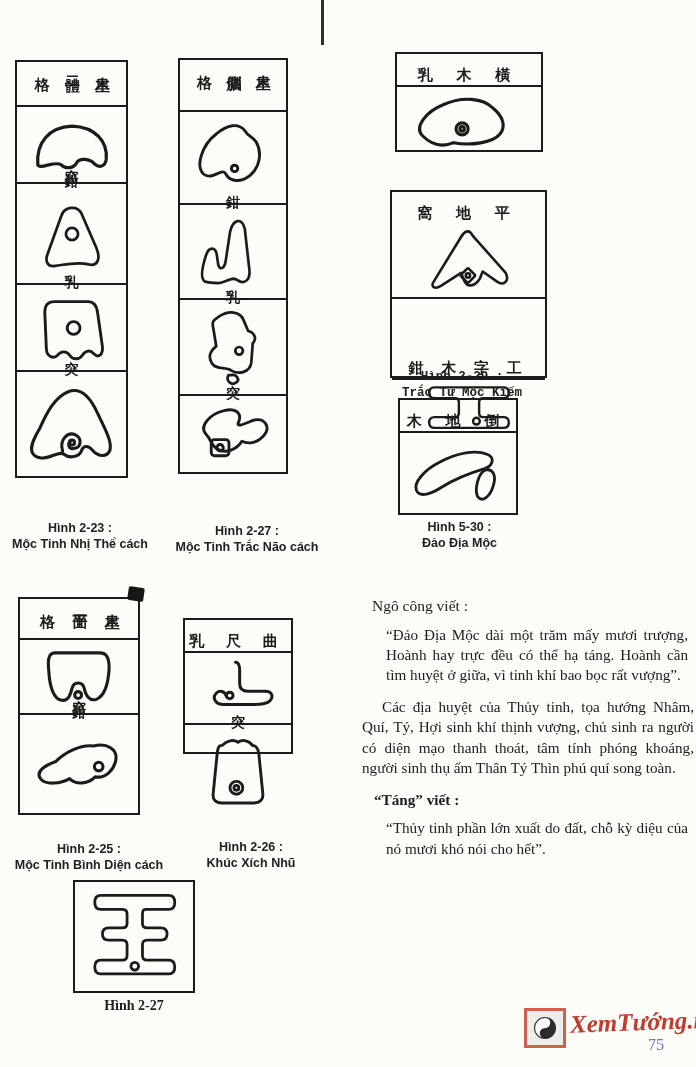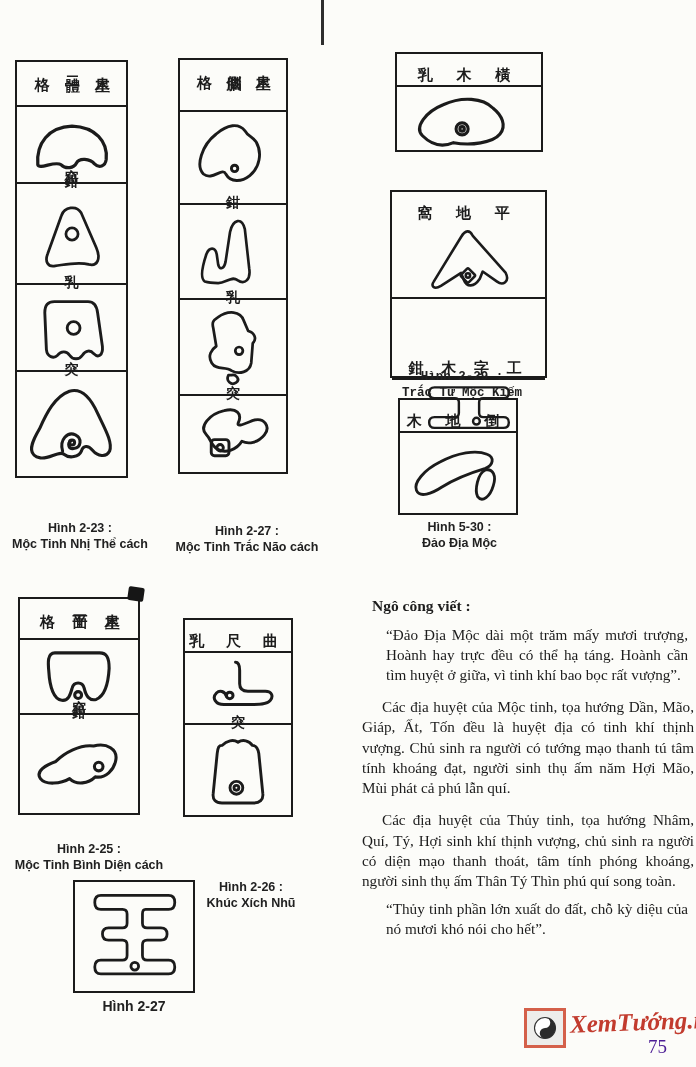--- a/index.html
+++ b/index.html
@@ -48,38 +48,38 @@
     position:absolute; text-align:center;
     font-family:"Liberation Sans", sans-serif; font-weight:bold;
     font-size:12.5px; line-height:1.3; color:#212121;
   }
   .caption span { display:block; }
   .textcol {
     position:absolute; left:362px; top:596px; width:332px;
     font-size:15.2px; line-height:1.33; text-align:justify;
   }
   .textcol p { margin:0; }
-  .lead-label { font-weight:bold; font-size:15.5px; margin-left:10px !important; }
+  .lead-label { font-weight:normal; font-size:15.5px; margin-left:10px !important; }
   .bquote { margin:8px 6px 0 24px !important; }
   .bpara { margin-top:12px !important; text-indent:20px; }
   .tang-label { font-weight:bold; margin-top:12px !important; margin-left:12px !important; }
   .scan-line { position:absolute; background:#2e2e2e; }
   .ink-blotch { position:absolute; background:#161616; border-radius:2px; transform:rotate(8deg); }
   .watermark { position:absolute; left:524px; top:1008px; display:flex; align-items:flex-start; }
   .yy-box {
     width:42px; height:40px; border:3px solid #d4604a; background:#ededeb;
     display:flex; align-items:center; justify-content:center;
   }
   .wm-text {
     font-family:"Liberation Serif", serif; font-style:italic; font-weight:bold;
     font-size:25px; color:#c23b2e; margin-left:4px; white-space:nowrap;
     transform:rotate(-2deg); letter-spacing:0px;
   }
   .page-number {
-    position:absolute; left:648px; top:1036px; font-size:19px; color:#4c1d95;
+    position:absolute; left:648px; top:1036px; font-size:16px; color:#8b5cf6;
     font-family:"Liberation Serif", serif;
   }
 </style>
 </head>
 <body>
 
 <div class="page">
 
   <div class="scan-line" style="left:321px; top:0; width:3px; height:45px;"></div>
 
@@ -259,63 +259,63 @@
           <circle cx="78" cy="38" r="5"></circle>
         </svg>
       </span>
     </div>
   </div>
   <div class="caption" style="left:8px; top:841px; width:162px;">
     <span>Hình 2-25 :</span>
     <span>Mộc Tinh Bình Diện cách</span>
   </div>
 
-  <div class="fig-box" style="left:183px; top:618px; width:110px; height:199px;font-family:Liberation Serif, serif;">
+  <div class="fig-box" style="left:183px; top:618px; width:110px; height:136px;font-family:Liberation Serif, serif;">
     <div class="fig-header-h" style="letter-spacing:9px;">乳 尺 曲</div>
     <div class="cell bline" style="height:72px;">
       <span class="shape">
         <svg width="92" height="58" viewBox="0 0 110 70">
           <path d="M52,4 C56,4 57,8 57,14 L57,30 C57,37 61,39 67,39 L88,39 C96,39 98,45 94,50 C90,55 80,55 70,55 L38,55 C28,55 23,47 29,41 C33,37 39,39 41,45"></path>
           <circle cx="45" cy="44" r="4"></circle>
         </svg>
       </span>
     </div>
     <div class="cell" style="height:91px;">
       <span class="cjk-label lbl-top">突</span>
       <span class="shape">
         <svg width="80" height="74" viewBox="0 0 100 92">
           <path d="M30,14 C36,8 44,6 50,10 C56,6 64,8 68,14 C73,14 75,18 76,24 L81,74 C82,82 77,86 69,86 L30,86 C22,86 18,82 19,74 L24,24 C25,16 26,14 30,14 Z"></path>
           <circle cx="48" cy="67" r="8"></circle>
           <circle cx="48" cy="67" r="3"></circle>
         </svg>
       </span>
     </div>
   </div>
-  <div class="caption" style="left:192px; top:839px; width:118px;margin-top:40px;">
+  <div class="caption" style="left:192px; top:839px; width:118px;">
     <span>Hình 2-26 :</span>
     <span>Khúc Xích Nhũ</span>
   </div>
 
   <div class="fig-box" style="left:73px; top:880px; width:122px; height:113px; align-items:center; justify-content:center;">
     <span class="shape">
       <svg width="100" height="94" viewBox="0 0 130 120">
         <path d="M22,6 H110 Q118,6 118,15 Q118,24 110,24 H80 Q76,24 76,30 V42 Q76,48 82,48 H100 Q108,48 108,56 Q108,64 100,64 H82 Q76,64 76,70 V84 Q76,90 82,90 H110 Q118,90 118,99 Q118,108 110,108 H22 Q14,108 14,99 Q14,90 22,90 H50 Q56,90 56,84 V70 Q56,64 50,64 H32 Q24,64 24,56 Q24,48 32,48 H50 Q56,48 56,42 V30 Q56,24 50,24 H22 Q14,24 14,15 Q14,6 22,6 Z"></path>
         <circle cx="66" cy="98" r="5"></circle>
       </svg>
     </span>
   </div>
-  <div class="caption" style="left:73px; top:997px; width:122px; font-size:14px;">
+  <div class="caption" style="left:73px; top:997px; width:122px; font-size:14px;font-family:Liberation Serif, serif;">
     <span>Hình 2-27</span>
   </div>
 
   <div class="textcol">
     <p class="lead-label">Ngô công viết :</p>
     <p class="bquote">“Đảo Địa Mộc dài một trăm mấy mươi trượng, Hoành hay trực đều có thể hạ táng. Hoành cần tìm huyệt ở giữa, vì tinh khí bao bọc rất vượng”.</p>
-    <p class="bpara">Các địa huyệt của Mộc tinh, tọa hướng Dần, Mão, Giáp, Ất, Tốn đều là huyệt địa có tinh khí thịnh vượng. Chủ sinh ra người có tướng mạo thanh tú tâm tính khoáng đạt, người sinh thụ ấm năm Hợi Mão, Mùi phát cả phú lẫn quí.</p>
     <p class="bpara">Các địa huyệt của Thủy tinh, tọa hướng Nhâm, Quí, Tý, Hợi sinh khí thịnh vượng, chủ sinh ra người có diện mạo thanh thoát, tâm tính phóng khoáng, người sinh thụ ấm Thân Tý Thìn phú quí song toàn.</p>
+    <p class="tang-label">“Táng” viết :</p>
     <p class="bquote">“Thủy tinh phần lớn xuất do đất, chỗ kỳ diệu của nó mươi khó nói cho hết”.</p>
   </div>
 
   <div class="watermark">
     <span class="yy-box">
       <svg width="30" height="30" viewBox="0 0 40 40">
         <circle cx="20" cy="20" r="14" fill="#fff" stroke="#333" stroke-width="1.5"></circle>
         <path d="M20,6 A14,14 0 0 1 20,34 A7,7 0 0 1 20,20 A7,7 0 0 0 20,6 Z" fill="#2b2b2b"></path>
         <circle cx="20" cy="13" r="2.2" fill="#fff"></circle>
         <circle cx="20" cy="27" r="2.2" fill="#2b2b2b"></circle>

